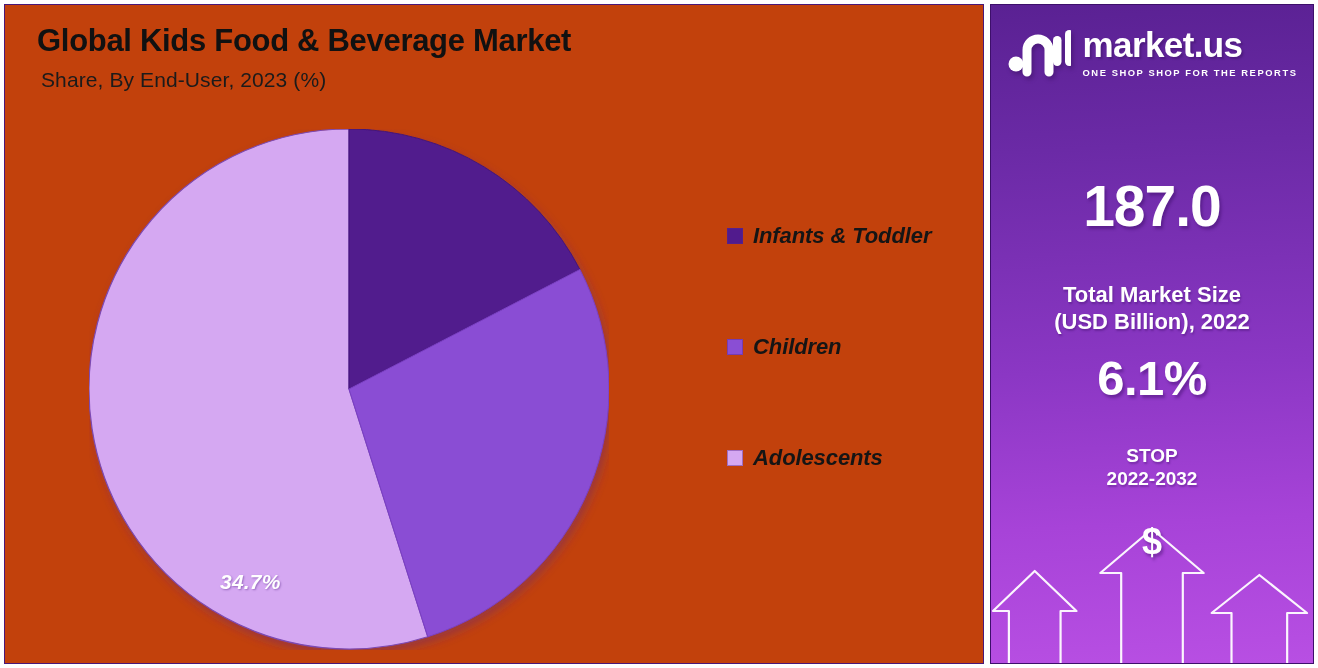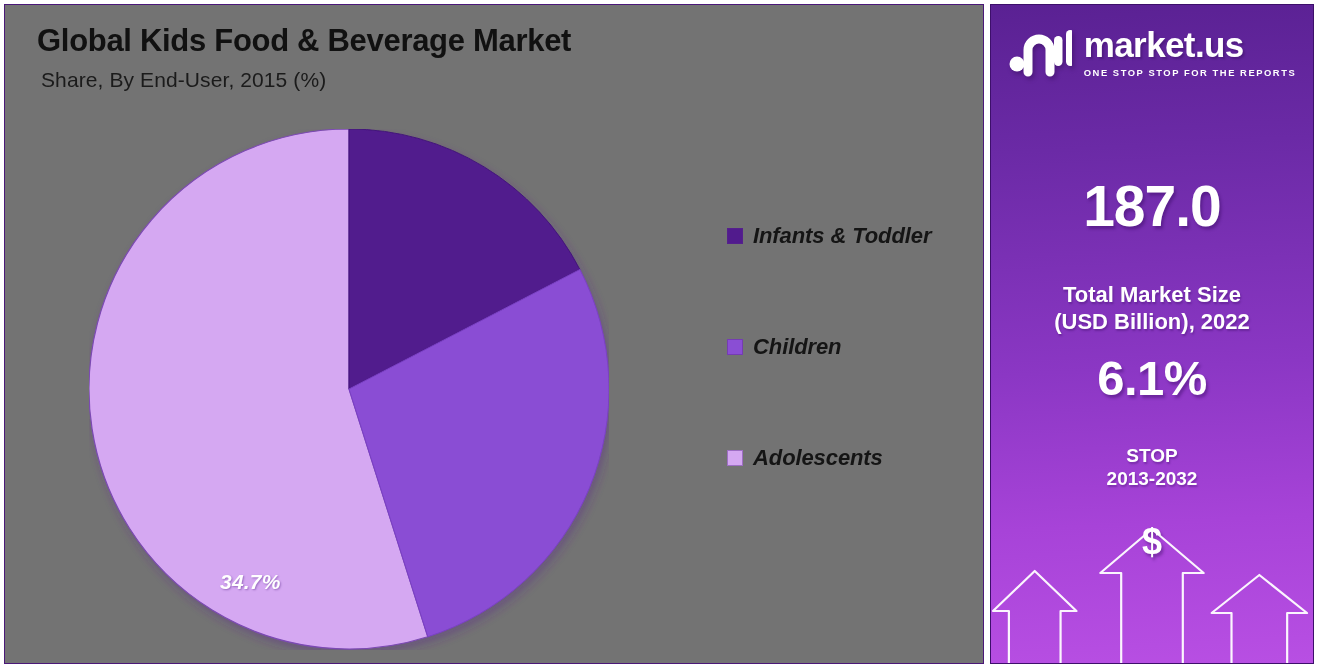--- a/index.html
+++ b/index.html
@@ -16,21 +16,21 @@
     background: #ffffff;
   }
 
   
   .left-panel {
     position: absolute;
     left: 4px;
     top: 4px;
     width: 980px;
     height: 660px;
-    background: #737373;
+    background: #c2410c;
     border: 1px solid #4a1878;
     box-sizing: border-box;
   }
 
   .title-block {
     position: absolute;
     left: 32px;
     top: 18px;
     width: 780px;
   }
@@ -200,21 +200,21 @@
 </style>
 </head>
 <body>
 
 <div id="root">
 
   <div class="left-panel">
 
     <div class="title-block">
       <div class="chart-title">Global Kids Food &amp; Beverage Market</div>
-      <div class="chart-subtitle">Share, By End-User, 2015 (%)</div>
+      <div class="chart-subtitle">Share, By End-User, 2023 (%)</div>
     </div>
 
     <div class="pie-wrap">
       <svg class="pie-svg" width="520" height="521" viewBox="0 0 520 521">
         <defs>
           <filter id="pieShadow" x="-20%" y="-20%" width="150%" height="150%">
             <feDropShadow dx="3" dy="5" stdDeviation="5" flood-color="#5a2a8a" flood-opacity="0.38"></feDropShadow>
           </filter>
         </defs>
         <g filter="url(#pieShadow)">
@@ -250,36 +250,36 @@
 
     <div class="logo-row">
       <svg class="logo-mark" viewBox="0 0 64 52">
         <circle cx="9" cy="38" r="7.5" fill="#ffffff"></circle>
         <path d="M20 46 L20 24 A11 11 0 0 1 42 24 L42 46" fill="none" stroke="#ffffff" stroke-width="9" stroke-linecap="round"></path>
         <rect x="46" y="10" width="8.5" height="30" rx="4.2" fill="#ffffff"></rect>
         <rect x="58" y="4" width="8.5" height="36" rx="4.2" fill="#ffffff"></rect>
       </svg>
       <div class="logo-text-block">
         <div class="logo-word">market.us</div>
-        <div class="logo-tag">ONE STOP STOP FOR THE REPORTS</div>
+        <div class="logo-tag">ONE SHOP SHOP FOR THE REPORTS</div>
       </div>
     </div>
 
     <div class="stat-big" id="market-size-value">187.0</div>
 
     <div class="stat-sub" id="market-size-caption">
       <div>Total Market Size</div>
       <div>(USD Billion), 2022</div>
     </div>
 
     <div class="stat-big" id="cagr-value">6.1%</div>
 
     <div class="stat-sub" id="cagr-caption">
       <div>STOP</div>
-      <div>2013-2032</div>
+      <div>2022-2032</div>
     </div>
 
     <div class="dollar-sign">$</div>
 
     <svg class="arrows" viewBox="0 0 324 190" preserveAspectRatio="none">
       <g fill="none" stroke="#ffffff" stroke-width="2.2" stroke-linejoin="round" opacity="0.95">
         <path d="M18 190 L18 138 L2 138 L44 98 L86 138 L70 138 L70 190"></path>
         <path d="M131 190 L131 100 L110 100 L162 56 L214 100 L193 100 L193 190"></path>
         <path d="M242 190 L242 140 L222 140 L270 102 L318 140 L298 140 L298 190"></path>
       </g>

